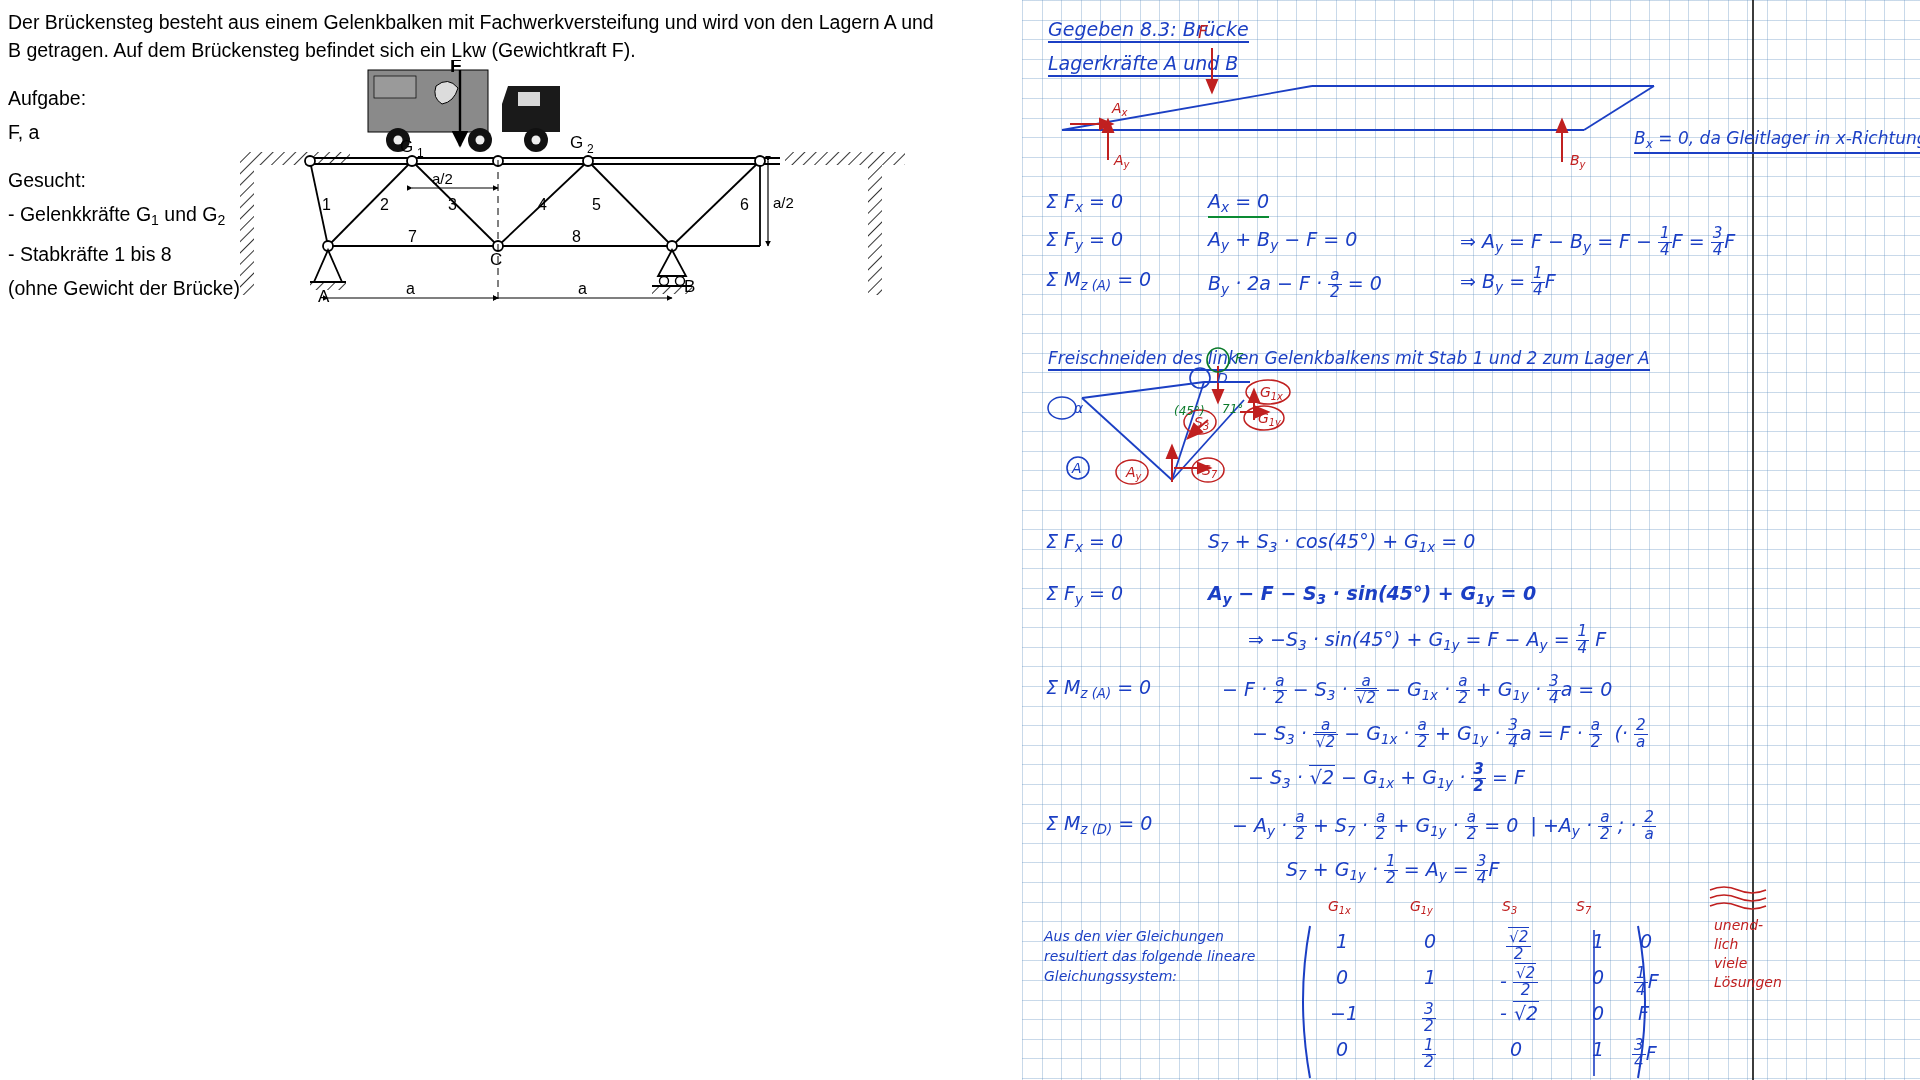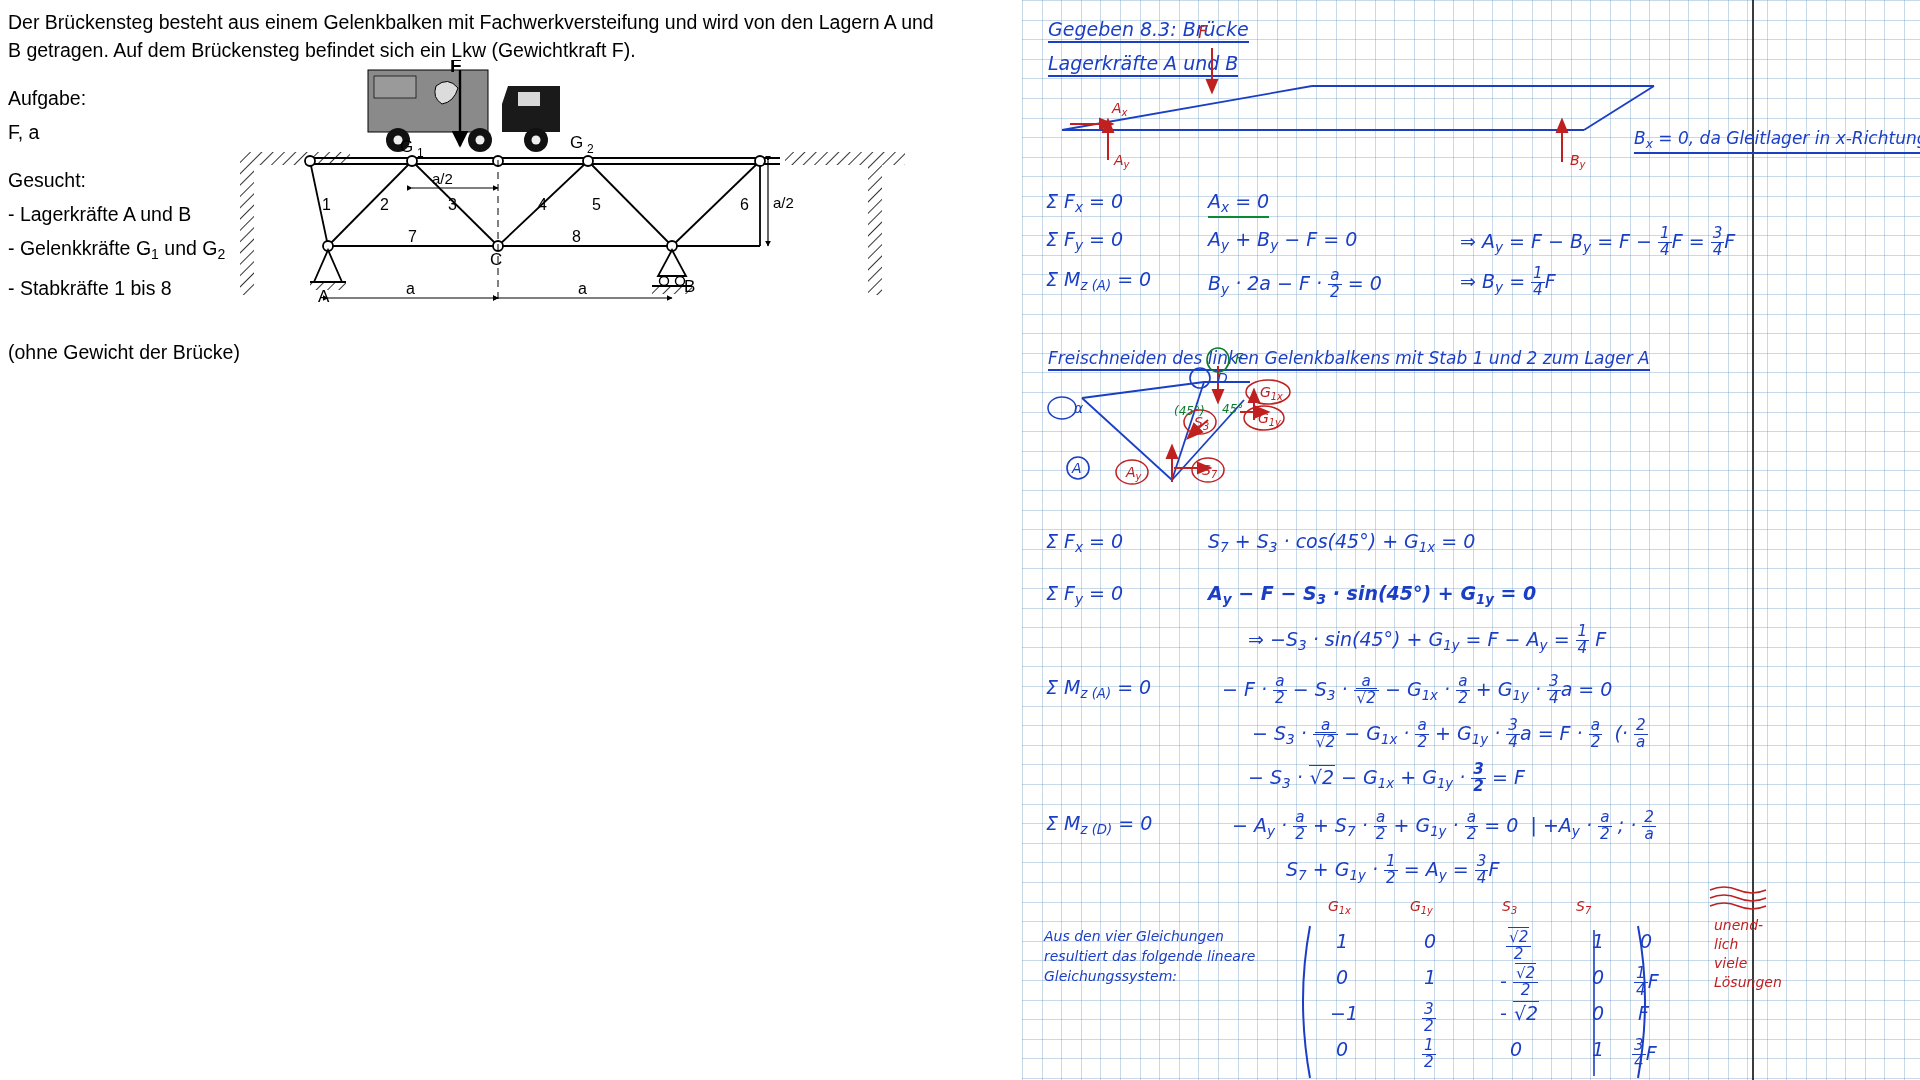--- a/index.html
+++ b/index.html
@@ -68,25 +68,24 @@
 <body>
 
 <div id="left-pane">
 
   <div class="task-text">
     <p>Der Brückensteg besteht aus einem Gelenkbalken mit Fachwerkversteifung und wird von den Lagern A und B getragen. Auf dem Brückensteg befindet sich ein Lkw (Gewichtkraft F).</p>
     <p class="tight">Aufgabe:</p>
     <p>F, a</p>
     <p class="tight">Gesucht:</p>
     <ul>
-      <li>- Lagerkräfte A und B</li>
       <li>- Gelenkkräfte G<sub>1</sub> und G<sub>2</sub></li>
       <li>- Stabkräfte 1 bis 8</li>
     </ul>
-    <p style="margin-top:36px">(ohne Gewicht der Brücke)</p>
+    <p style="margin-top:6px">(ohne Gewicht der Brücke)</p>
   </div>
 
   <div id="figure">
     <svg width="720" height="300" viewBox="0 0 720 300">
       <defs>
         <pattern id="hatch" width="8" height="8" patternTransform="rotate(45)" patternUnits="userSpaceOnUse">
           <line x1="0" y1="0" x2="0" y2="8" stroke="#000" stroke-width="1.6"></line>
         </pattern>
         <marker id="arrow" viewBox="0 0 10 10" refX="9" refY="5" markerWidth="7" markerHeight="7" orient="auto">
           <path d="M0,0 L10,5 L0,10 z" fill="#000"></path>
@@ -282,21 +281,21 @@
   <div class="hand green sz-s" style="left:213px;top:350px;">F</div>
   <div class="hand sz-s" style="left:195px;top:370px;">D</div>
   <div class="hand sz-s" style="left:52px;top:400px;">α</div>
   <div class="hand red sz-s" style="left:238px;top:384px;">G<span style="font-size:.7em;vertical-align:-.3em">1x</span></div>
   <div class="hand red sz-s" style="left:236px;top:410px;">G<span style="font-size:.7em;vertical-align:-.3em">1y</span></div>
   <div class="hand red sz-s" style="left:172px;top:414px;">S<span style="font-size:.7em;vertical-align:-.3em">3</span></div>
   <div class="hand red sz-s" style="left:180px;top:462px;">S<span style="font-size:.7em;vertical-align:-.3em">7</span></div>
   <div class="hand red sz-s" style="left:104px;top:464px;">A<span style="font-size:.7em;vertical-align:-.3em">y</span></div>
   <div class="hand sz-s" style="left:50px;top:460px;">A</div>
   <div class="hand green" style="left:152px;top:404px;font-size:12px;">(45°)</div>
-  <div class="hand green" style="left:200px;top:402px;font-size:12px;">45°</div>
+  <div class="hand green" style="left:200px;top:402px;font-size:12px;">71°</div>
 
   <div class="hand sz-l" style="left:24px;top:530px;">Σ F<span style="font-size:.72em;vertical-align:-.3em">x</span> = 0</div>
   <div class="hand sz-l" style="left:186px;top:530px;">S<span style="font-size:.72em;vertical-align:-.3em">7</span> + S<span style="font-size:.72em;vertical-align:-.3em">3</span> · cos(45°) + G<span style="font-size:.7em;vertical-align:-.3em">1x</span> = 0</div>
 
   <div class="hand sz-l" style="left:24px;top:582px;">Σ F<span style="font-size:.72em;vertical-align:-.3em">y</span> = 0</div>
   <div class="hand sz-l" style="left:186px;top:582px;font-weight:bold;">A<span style="font-size:.72em;vertical-align:-.3em">y</span> − F − S<span style="font-size:.72em;vertical-align:-.3em">3</span> · sin(45°) + G<span style="font-size:.7em;vertical-align:-.3em">1y</span> = 0</div>
 
   <div class="hand sz-l" style="left:226px;top:624px;">⇒ −S<span style="font-size:.72em;vertical-align:-.3em">3</span> · sin(45°) + G<span style="font-size:.7em;vertical-align:-.3em">1y</span> = F − A<span style="font-size:.72em;vertical-align:-.3em">y</span> = <span class="frac"><span class="num">1</span><span class="den">4</span></span> F</div>
 
   <div class="hand sz-l" style="left:24px;top:676px;">Σ M<span style="font-size:.7em;vertical-align:-.3em">z (A)</span> = 0</div>

